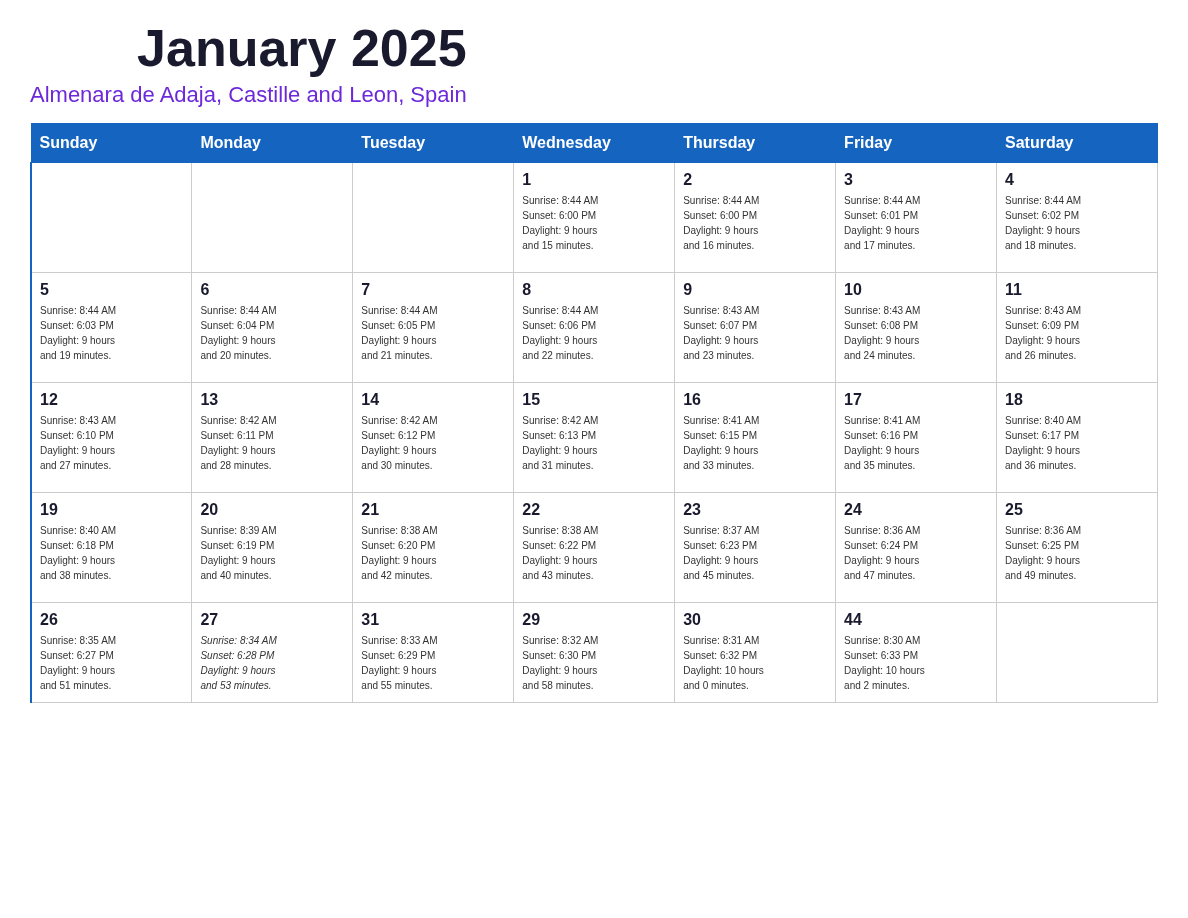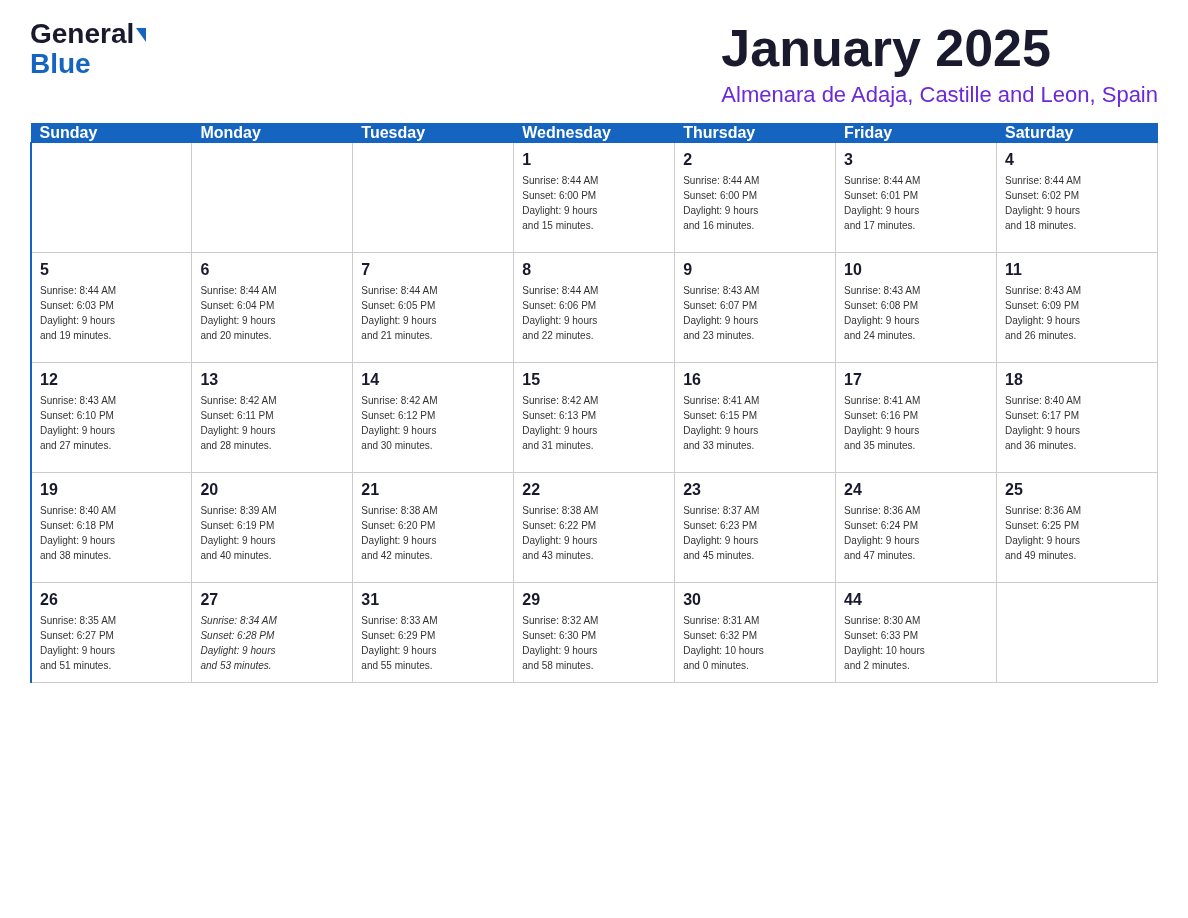--- a/index.html
+++ b/index.html
@@ -27,20 +27,21 @@
       font-weight: bold;
       color: #1a1a2e;
       line-height: 1;
     }
     .logo-blue {
       color: #1565c0;
       font-size: 28px;
       font-weight: bold;
     }
     .title-section {
+      text-align: right;
     }
     .calendar-title {
       font-size: 52px;
       font-weight: bold;
       color: #1a1a2e;
       line-height: 1.1;
     }
     .calendar-subtitle {
       font-size: 22px;
       color: #6d28d9;
@@ -50,21 +51,21 @@
       width: 100%;
       border-collapse: collapse;
       margin-top: 15px;
       table-layout: fixed;
     }
     thead tr {
       background-color: #1565c0;
       color: #fff;
     }
     thead th {
-      padding: 0 8px;
+      padding: 10px 8px;
       font-size: 16px;
       font-weight: bold;
       text-align: left;
       border: 1px solid #1565c0;
       margin-top: 8px;
     }
     tbody td {
       vertical-align: top;
       padding: 8px;
       border: 1px solid #ccc;
@@ -90,27 +91,20 @@
       background: #fff;
     }
     tbody tr td:first-child {
       border-left: 2px solid #1565c0;
     }
   </style>
 </head>
 <body>
 
 <div class="header">
-  <div class="logo">
-    <div style="display:flex;align-items:center;">
-      <span class="logo-text">General</span>
-      <span style="display:inline-block;width:0;height:0;border-left:10px solid transparent;border-right:0px solid transparent;border-top:14px solid #1565c0;margin-left:2px;margin-bottom:-2px;"></span>
-    </div>
-    <span class="logo-blue">Blue</span>
-  </div>
   <div class="title-section">
     <div class="calendar-title">January 2025</div>
     <div class="calendar-subtitle">Almenara de Adaja, Castille and Leon, Spain</div>
   </div>
 </div>
 
 <table>
   <thead>
     <tr>
     <th>Sunday</th>

